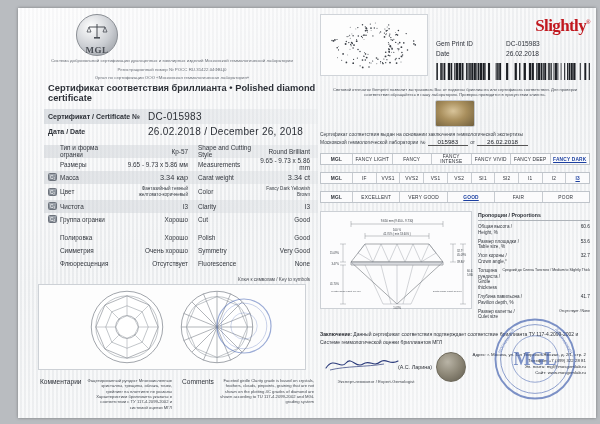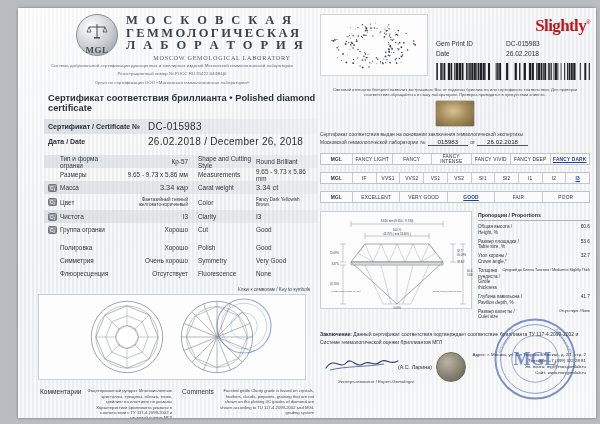--- a/index.html
+++ b/index.html
@@ -55,32 +55,32 @@
     font-family:"Liberation Serif", serif;
     font-size:6.2px; color:#595e66; letter-spacing:.7px;
     margin-top:2px; text-align:center;
   }
   .hdr-small {
     text-align:center; font-size:4.4px; color:#6a6f77;
     line-height:6.6px; margin-top:2px;
   }
   .title-line {
     font-size:9.3px; font-weight:bold; color:#2d3138;
-    margin-top:7px; padding-left:22px;
+    margin-top:1px; padding-left:22px;
   }
 
   
   .spec { margin-top:6px; padding-left:18px; }
   .srow { display:flex; align-items:center; height:13px; font-size:6.4px; color:#33373e; }
   .srow.tall { height:16px; }
   .srow.shade { background:linear-gradient(90deg,rgba(206,210,215,.55),rgba(214,218,222,.3)); }
   .s-ru-l { width:78px; padding-left:4px; }
   .s-ru-v { width:72px; text-align:right; padding-right:6px; }
   .s-en-l { width:62px; padding-left:4px; }
-  .s-en-v { flex:1; padding-right:8px; }
+  .s-en-v { flex:1; text-align:right; padding-right:8px; }
   .s-ru-v.two, .s-en-v.two { font-size:4.6px; line-height:5.4px; color:#3b4047; }
   .big .s-ru-v, .big .s-en-v { font-size:7.4px; }
 
   .certno { display:flex; align-items:center; height:15px; font-size:7px; }
   .certno .lbl { width:104px; font-weight:bold; color:#2d3138; padding-left:4px; }
   .certno .val { font-size:10px; color:#2b2f36; letter-spacing:.3px; }
   .certno.shade2 { background:linear-gradient(90deg,rgba(203,208,214,.6),rgba(226,229,232,.25)); }
 
   .c-badge {
     width:9px; height:8px; margin-right:3px; flex:none;
@@ -202,26 +202,20 @@
       <div class="mgl-logo">
         <div class="ring"></div>
         <svg class="scale" viewBox="0 0 22 20">
           <line x1="11" y1="3" x2="11" y2="17" stroke="#4a4e55" stroke-width="1"></line>
           <line x1="3" y1="6" x2="19" y2="6" stroke="#4a4e55" stroke-width="1"></line>
           <path d="M3 6 L1 11 L5 11 Z" fill="none" stroke="#4a4e55" stroke-width=".8"></path>
           <path d="M19 6 L17 11 L21 11 Z" fill="none" stroke="#4a4e55" stroke-width=".8"></path>
           <rect x="8" y="16" width="6" height="1.6" fill="#4a4e55"></rect>
         </svg>
         <div class="mgltxt">MGL</div>
-      </div>
-      <div style="flex:1">
-        <div class="lab-name">М О С К О В С К А Я</div>
-        <div class="lab-name">ГЕММОЛОГИЧЕСКАЯ</div>
-        <div class="lab-name">Л А Б О Р А Т О Р И Я</div>
-        <div class="lab-name-en">MOSCOW GEMOLOGICAL LABORATORY</div>
       </div>
     </div>
 
     <div class="hdr-small">Система добровольной сертификации драгоценных и ювелирных изделий Московской геммологической лаборатории</div>
     <div class="hdr-small">Регистрационный номер № РОСС RU.31422.04ФВЦ0</div>
     <div class="hdr-small">Орган по сертификации ООО «Московская геммологическая лаборатория»</div>
 
     <div class="title-line">Сертификат соответствия бриллианта • Polished diamond certificate</div>
 
     <div class="spec">

